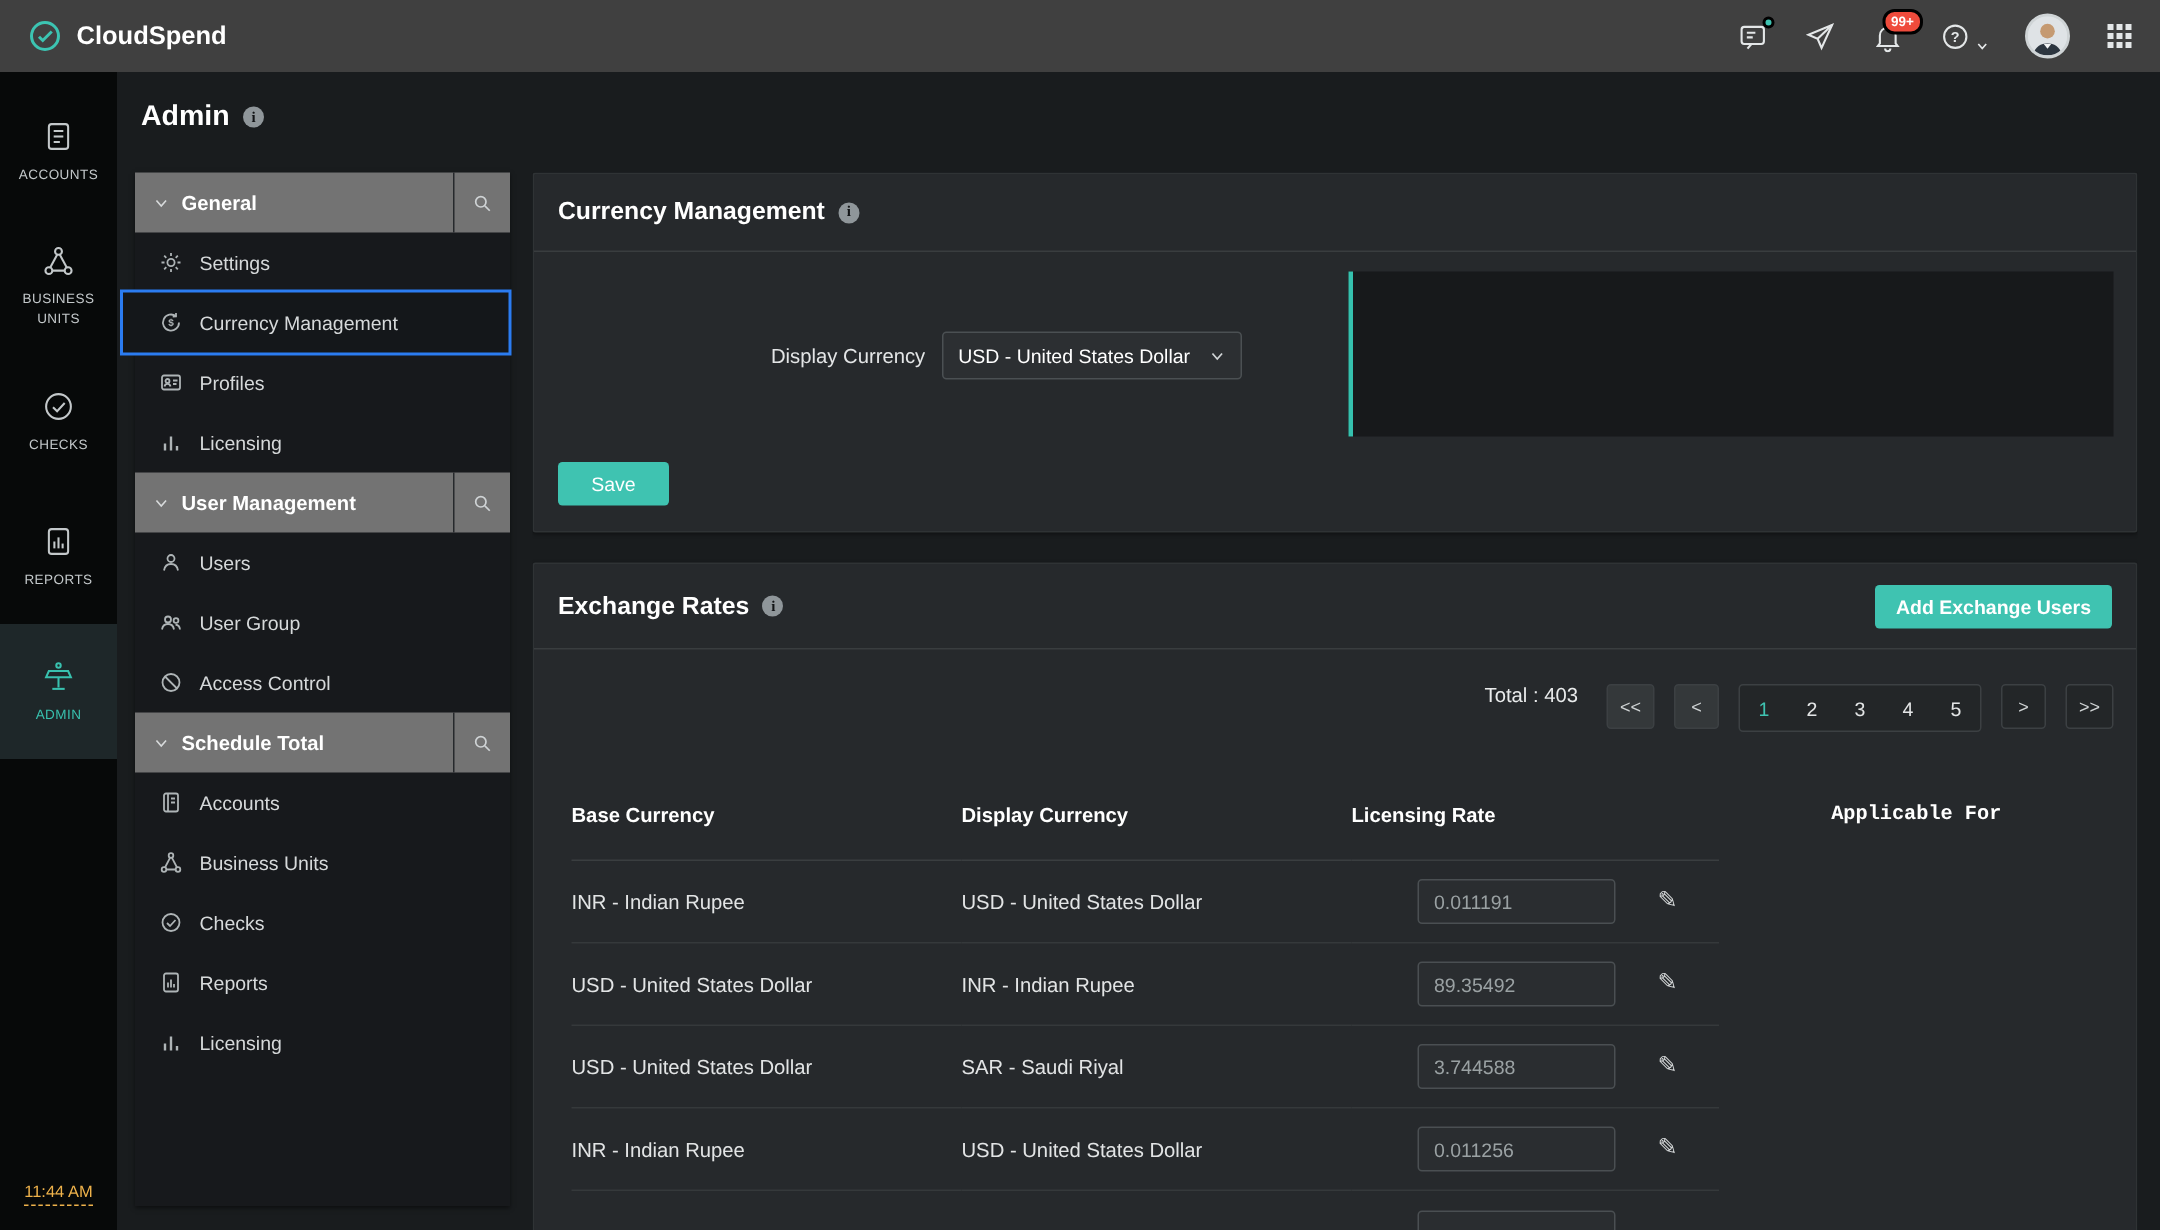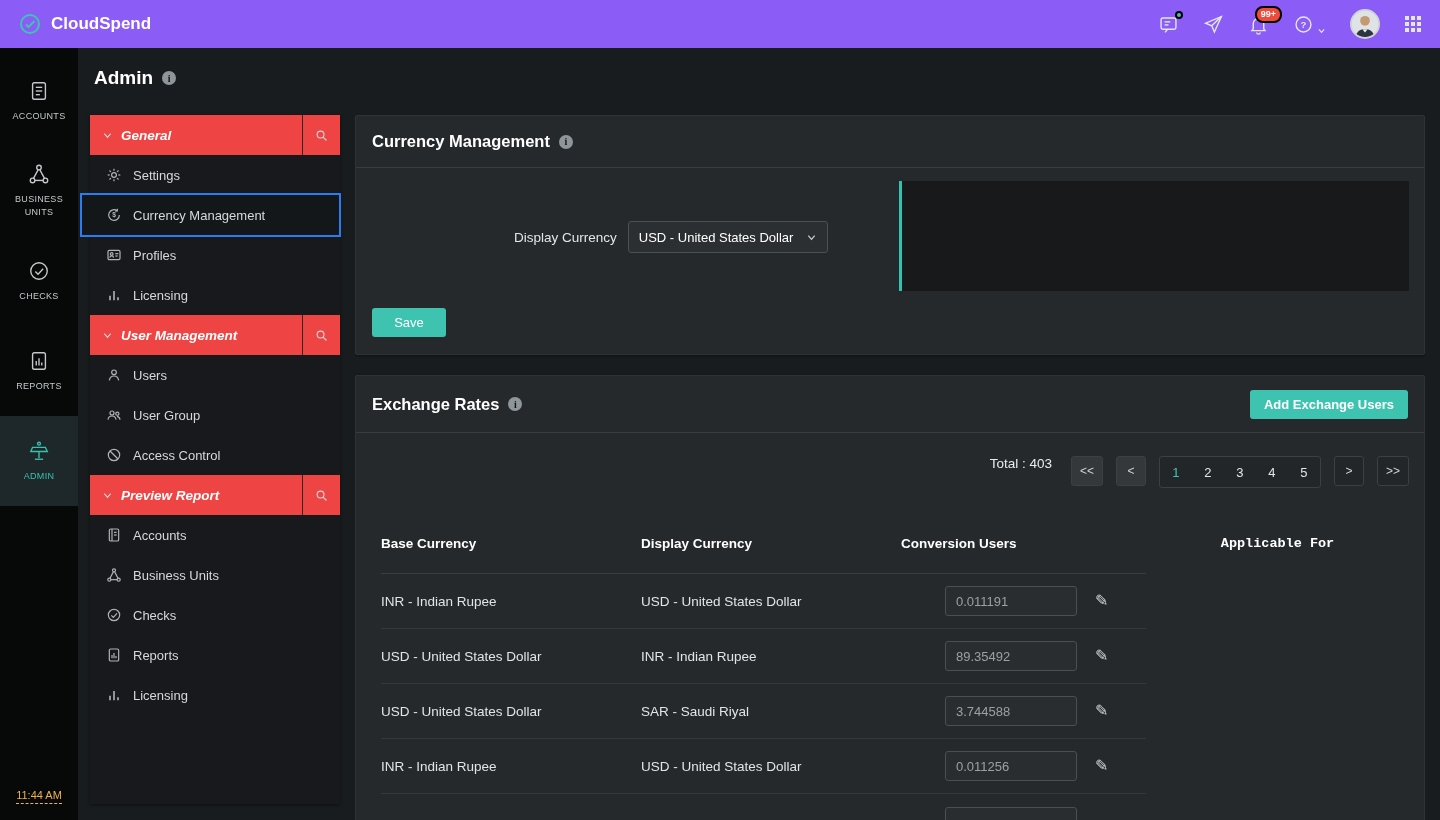--- a/index.html
+++ b/index.html
@@ -1,21 +1,21 @@
 <!DOCTYPE html>
 <html><head>
 <meta charset="utf-8">
 <style>
   * { box-sizing: border-box; margin: 0; padding: 0; }
   html,body { width:1440px; height:820px; overflow:hidden; background:#191c1e;
     font-family:"Liberation Sans", sans-serif; }
   svg { display:block; }
 
   
-  .topbar { position:absolute; left:0; top:0; width:1440px; height:48px; background:#8b5cf6;
+  .topbar { position:absolute; left:0; top:0; width:1440px; height:48px; background:#404040;
     display:flex; align-items:center; padding:0 18px; z-index:30; }
   .brand { display:flex; align-items:center; gap:9px; color:#fff; font-size:17px; font-weight:bold; }
   .topbar-right { margin-left:auto; display:flex; align-items:center; gap:24px; color:#e4e7e8; }
   .tb-icon { position:relative; display:flex; align-items:flex-end; cursor:pointer; color:#e4e7e8; }
   .badge { position:absolute; top:-8px; right:-13px; background:#ef4b3c; color:#fff; font-size:9px;
     font-weight:bold; padding:2px 4px; border-radius:8px; border:2px solid #000; line-height:1; }
   .fb-dot { position:absolute; top:-3px; right:-4px; width:8px; height:8px; border-radius:50%;
     background:#3fc3b1; border:2px solid #000; }
   .avatar { width:30px; height:30px; border-radius:50%; overflow:hidden; border:2px solid #cfd4d6; background:#dfe3e6; }
 
@@ -33,23 +33,23 @@
   
   .page-title { position:absolute; left:94px; top:67px; display:flex; align-items:center; gap:9px;
     color:#fff; font-size:19px; font-weight:bold; }
   .info { display:inline-flex; width:14px; height:14px; border-radius:50%; background:#8f969a;
     color:#121416; font-size:10px; font-weight:bold; align-items:center; justify-content:center;
     font-family:"Liberation Serif", serif; flex:0 0 auto; }
 
   
   .sidebar { position:absolute; left:90px; top:115px; width:250px; bottom:16px; background:#17191c;
     box-shadow:0 1px 3px rgba(0,0,0,.5); }
-  .sec-head { height:40px; background:#ef4444; display:flex; align-items:center;
+  .sec-head { height:40px; background:#737373; display:flex; align-items:center;
     color:#fff; font-size:13.5px; font-weight:bold; border-bottom:1px solid #05060
-7;font-style:italic; }
+7; }
   .sec-head .chev { padding:0 8px 0 12px; color:#d7dadb; display:flex; }
   .sec-search { margin-left:auto; width:38px; height:100%; border-left:1px solid #26292c;
     display:flex; align-items:center; justify-content:center; color:#cfd3d5; cursor:pointer; }
   .side-item { height:40px; display:flex; align-items:center; gap:11px; padding-left:15px;
     color:#d6d9da; font-size:13px; cursor:pointer; }
   .side-item .sicon { color:#aeb4b6; display:flex; width:17px; justify-content:center; }
   .side-item.sel { position:relative; margin-left:-10px; width:calc(100% + 11px);
     border:2px solid #2b7cf1; background:#14171a; padding-left:23px; height:44px; margin-top:-2px; margin-bottom:-2px; z-index:5; }
 
   
@@ -86,21 +86,21 @@
     color:#e3e5e6; font-size:13px; cursor:pointer; }
   .page-num.active { color:#3fc3b1; }
 
   .table-wrap { display:flex; margin:25px 15px 0 25px; }
   .tbl-left { display:grid; grid-template-columns:260px 260px 245px; width:765px; }
   .th { height:61px; display:flex; align-items:center; color:#fff; font-size:13.5px; font-weight:bold;
     border-bottom:1px solid #3a3e40; }
   .td { height:55px; display:flex; align-items:center; color:#e2e4e5; font-size:13.5px;
     border-bottom:1px solid #35393b; }
   .td.nob { border-bottom:none; }
-  .rate-cell { gap:18px;padding-left:44px; }
+  .rate-cell { gap:28px;padding-left:44px; }
   .rate-input { width:132px; height:30px; background:#2a2d30; border:1px solid #4a4f52; border-radius:3px;
     color:#9aa1a3; font-size:13px; padding:0 10px; font-family:inherit; }
   .edit-btn { background:none; border:none; color:#d4d7d8; font-size:16px; cursor:pointer; line-height:1; }
   .tbl-right { flex:1; display:flex; flex-direction:column; }
   .tbl-right .th { justify-content:center; border-bottom:none;font-family:Liberation Mono, monospace; }
   .af-spacer { height:55px; }
   .af-cell { height:55px; display:flex; align-items:center; justify-content:center;
     color:#e2e4e5; font-size:13.5px; }
 </style>
 </head>
@@ -344,21 +344,21 @@
     </span>
     <span>Access Control</span>
   </div>
 
   <div class="sec-head">
     <span class="chev">
       <svg width="11" height="11" viewBox="0 0 24 24" fill="none" stroke="currentColor" stroke-width="2.4">
           <polyline points="5,8 12,16 19,8"></polyline>
         </svg>
     </span>
-    <span>Preview Report</span>
+    <span>Schedule Total</span>
     <span class="sec-search">
       <svg width="15" height="15" viewBox="0 0 24 24" fill="none" stroke="currentColor" stroke-width="1.8">
           <circle cx="10.5" cy="10.5" r="5.5"></circle>
           <line x1="14.8" y1="14.8" x2="20" y2="20"></line>
         </svg>
     </span>
   </div>
   <div class="side-item">
     <span class="sicon">
       <svg width="16" height="16" viewBox="0 0 24 24" fill="none" stroke="currentColor" stroke-width="1.8">
@@ -457,21 +457,21 @@
         <span class="page-num">5</span>
       </div>
       <button class="pg-btn dark">&gt;</button>
       <button class="pg-btn dark">&gt;&gt;</button>
     </div>
 
     <div class="table-wrap">
       <div class="tbl-left">
         <div class="th">Base Currency</div>
         <div class="th">Display Currency</div>
-        <div class="th">Conversion Users</div>
+        <div class="th">Licensing Rate</div>
 
         <div class="td">INR  - Indian Rupee</div>
         <div class="td">USD  - United States Dollar</div>
         <div class="td rate-cell">
           <input class="rate-input" value="0.011191" style="">
           <button class="edit-btn">✎</button>
         </div>
 
         <div class="td">USD  - United States Dollar</div>
         <div class="td">INR  - Indian Rupee</div>

